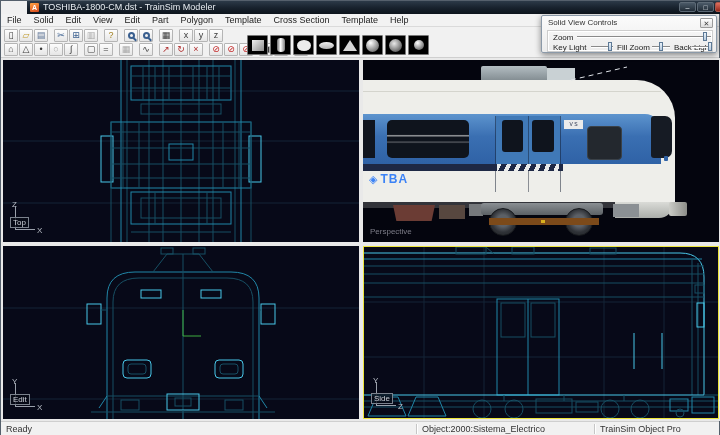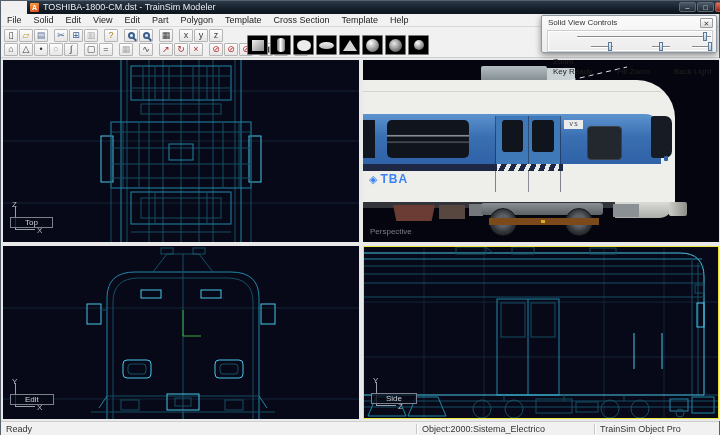--- a/index.html
+++ b/index.html
@@ -52,21 +52,21 @@
 
   
   .panel { position:absolute; left:540px; top:14px; width:176px; height:38px; z-index:50;
            background:linear-gradient(#fbfbfb,#ececec); border:1px solid #8b99a8; border-radius:2px;
            box-shadow:0 2px 6px rgba(0,0,0,.45); font-size:8px; color:#333;padding-left:16px; }
   .panel-title { position:absolute; left:6px; top:2px; font-size:8px; color:#333; }
   .panel-close { position:absolute; right:3px; top:2px; width:13px; height:10px; font-size:7px; line-height:9px;
                  text-align:center; color:#444; background:linear-gradient(#fff,#dcdcdc); border:1px solid #9b9b9b; border-radius:1px; }
   .panel-group { position:absolute; left:5px; top:14px; width:166px; height:22px;
                  border:1px solid #cdcdcd; box-shadow:inset 0 0 0 1px #fff; }
-  .p-label { position:absolute; font-size:8px; color:#222;margin-top:24px; }
+  .p-label { position:absolute; font-size:8px; color:#222; }
   .slider { position:absolute; height:9px; }
   .slider .track { position:absolute; left:0; right:0; top:4px; height:1px; background:#8a8a8a; box-shadow:0 1px 0 #fff; }
   .slider .thumb { position:absolute; top:0; width:4px; height:9px; background:linear-gradient(#e9f2fa,#b9cbdd);
                    border:1px solid #5c7996; }
 
   
   .workspace { position:absolute; left:0; top:57px; width:720px; height:363px; background:#e9e9e9; }
   .vp { position:absolute; overflow:hidden; background:#070918; }
   .vp-tl { left:2px;  top:2px;   width:356px; height:182px; }
   .vp-tr { left:362px; top:2px;  width:356px; height:182px; background:#04050e; }
@@ -76,21 +76,21 @@
   .w-grid { stroke:#152537; } .w-dim { stroke:#174f63; } .w-mid { stroke:#2187a8; } .w-bri { stroke:#49c7e8; }
   .w-grn  { stroke:#3fae3f; }
   svg line, svg rect, svg path, svg circle, svg polygon { fill:none; stroke-width:1; }
 
   .axis { position:absolute; left:5px; bottom:3px; width:50px; height:36px; z-index:5; }
   .ax-line-v { position:absolute; left:7px; bottom:9px; width:1px; height:24px; background:#9aa0ab; }
   .ax-line-h { position:absolute; left:7px; bottom:9px; width:20px; height:1px; background:#9aa0ab; }
   .ax-v-letter { position:absolute; left:4px; top:-3px; font-size:8px; color:#b7bcc5; }
   .ax-h-letter { position:absolute; left:29px; bottom:4px; font-size:8px; color:#b7bcc5; }
   .ax-label { position:absolute; left:2px; bottom:11px; font-size:8px; color:#ccd0d8;
-              border:1px solid #7b828d; padding:0 14px; background:rgba(8,10,22,.78); }
+              border:1px solid #7b828d; padding:0 2px; background:rgba(8,10,22,.78); }
   .persp-label { position:absolute; left:7px; bottom:6px; font-size:8px; color:#7d7d88; z-index:5; }
 
   
   .train { position:absolute; left:0; top:0; width:356px; height:183px; }
   .train > div { position:absolute; }
   .t-ac1 { left:118px; top:6px; width:66px; height:16px; background:linear-gradient(#b3bdc2,#7e888d); border-radius:2px 2px 0 0; }
   .t-ac2 { left:184px; top:8px; width:28px; height:14px; background:#c9d1d4; }
   .t-body { left:0; top:20px; width:312px; height:122px; background:linear-gradient(180deg,#f6f6f3 0%,#ececе8 30%,#e7e8e3 100%);
             background-color:#eeeeea; border-radius:0 38px 0 0; }
   .t-roofline { left:0; top:31px; width:298px; height:1px; background:#d4d4cd; }
@@ -249,21 +249,21 @@
 
   <div class="panel">
     <span class="panel-title">Solid View Controls</span>
     <span class="panel-close">✕</span>
     <div class="panel-group">
       <span class="p-label" style="left:5px;top:2px;">Zoom</span>
       <div class="slider" style="left:29px;top:1px;width:134px;">
         <span class="track"></span>
         <span class="thumb" style="left:126px;"></span>
       </div>
-      <span class="p-label" style="left:5px;top:12px;">Key Ready</span>
+      <span class="p-label" style="left:5px;top:12px;">Key Light</span>
       <div class="slider" style="left:43px;top:11px;width:22px;">
         <span class="track"></span>
         <span class="thumb" style="left:17px;"></span>
       </div>
       <span class="p-label" style="left:69px;top:12px;">Fill Zoom</span>
       <div class="slider" style="left:104px;top:11px;width:18px;">
         <span class="track"></span>
         <span class="thumb" style="left:7px;"></span>
       </div>
       <span class="p-label" style="left:126px;top:12px;">Back Light</span>

